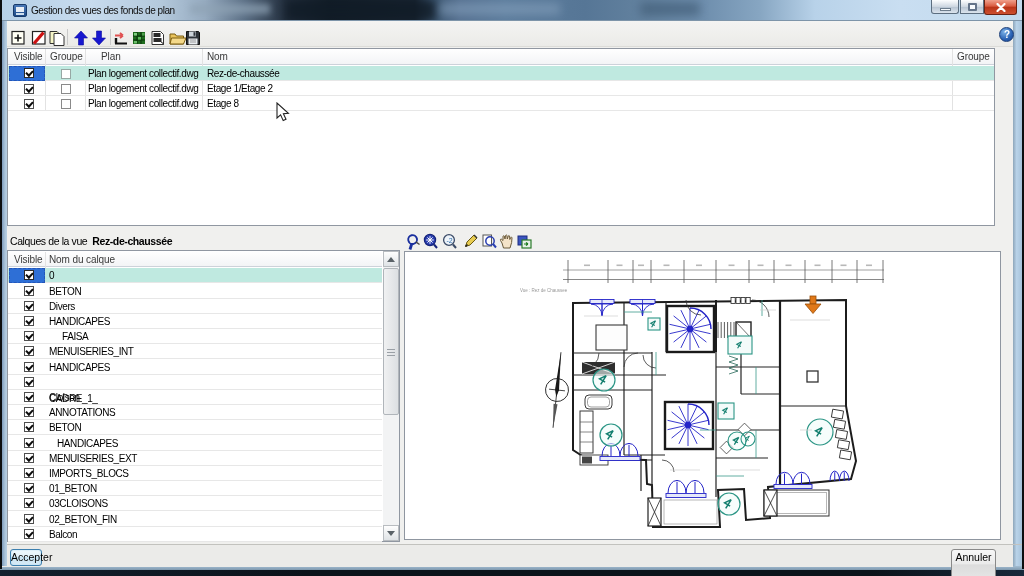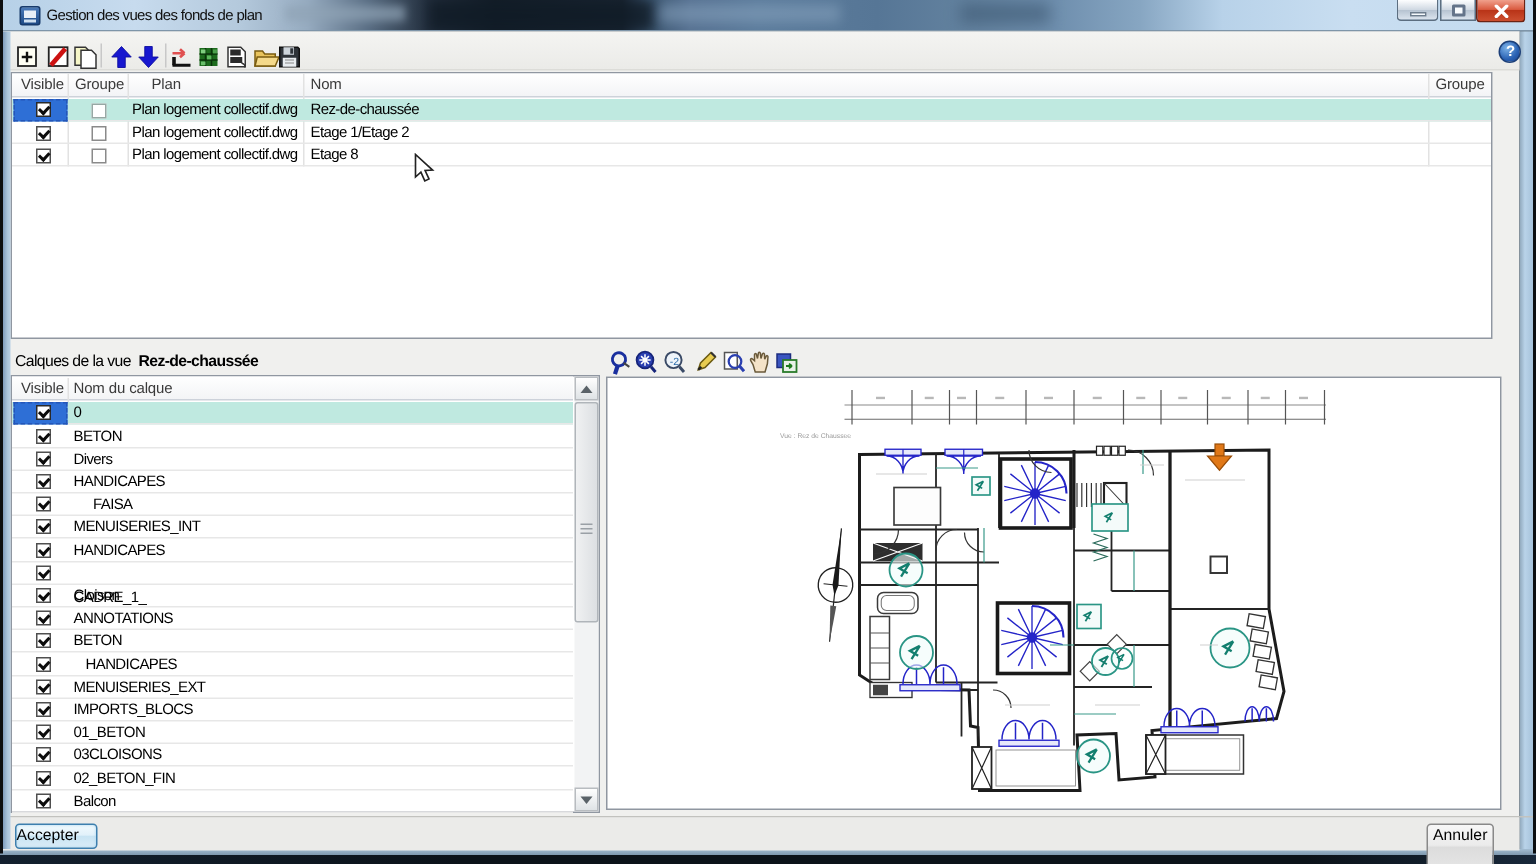--- a/index.html
+++ b/index.html
@@ -420,18 +420,18 @@
       <rect x="810" y="296" width="6" height="8" fill="#e07818" stroke="#9a4e08" stroke-width="0.8"></rect>
 <path d="M805 304 H821 L813 313.5 Z" fill="#e07818" stroke="#9a4e08" stroke-width="0.8"></path>
     </g>
 <g stroke="#cfcfcf" stroke-width="0.7" fill="none">
 <path d="M584 316 H618 M760 310 H776 M790 320 H830 M730 470 H760 M670 470 H700 M800 430 H812"></path>
 </g>
 </svg>
 
 <div class="a" style="left:0;top:544px;width:1024px;height:1px;background:#c2c2be"></div>
 <div class="a" style="left:2px;top:545px;width:1011px;height:22px;background:#ebebe9"></div>
-<div class="a" style="left:10px;top:549px;width:55px;height:17px;border:1px solid #3d7fae;border-radius:3px;background:linear-gradient(#f2fafd,#e1f1fa 45%,#c8e4f3 50%,#daecf7);box-shadow:inset 0 0 2px #aad4ee;font-size:10.5px;line-height:15px">Accepter</div>
+<div class="a" style="left:10px;top:549px;width:32px;height:17px;border:1px solid #3d7fae;border-radius:3px;background:linear-gradient(#f2fafd,#e1f1fa 45%,#c8e4f3 50%,#daecf7);box-shadow:inset 0 0 2px #aad4ee;text-align:center;font-size:10.5px;line-height:15px">Accepter</div>
 <div class="a" style="left:951px;top:549px;width:45px;height:32px;border:1px solid #898989;border-radius:3px;background:linear-gradient(#f7f7f7,#ebebeb 45%,#dcdcdc 50%,#e6e6e6);text-align:center;font-size:10.5px;line-height:15px">Annuler</div>
 
 <div class="a" style="left:0;top:0;width:2px;height:569px;background:#0c0e10"></div>
 <div class="a" style="left:2px;top:21px;width:5px;height:545px;background:linear-gradient(to right,#7f9cbc,#aac4da 60%,#b9d0e4)"></div>
 <div class="a" style="left:1022px;top:0;width:2px;height:569px;background:#0c0e10"></div>
 
 </body></html>

